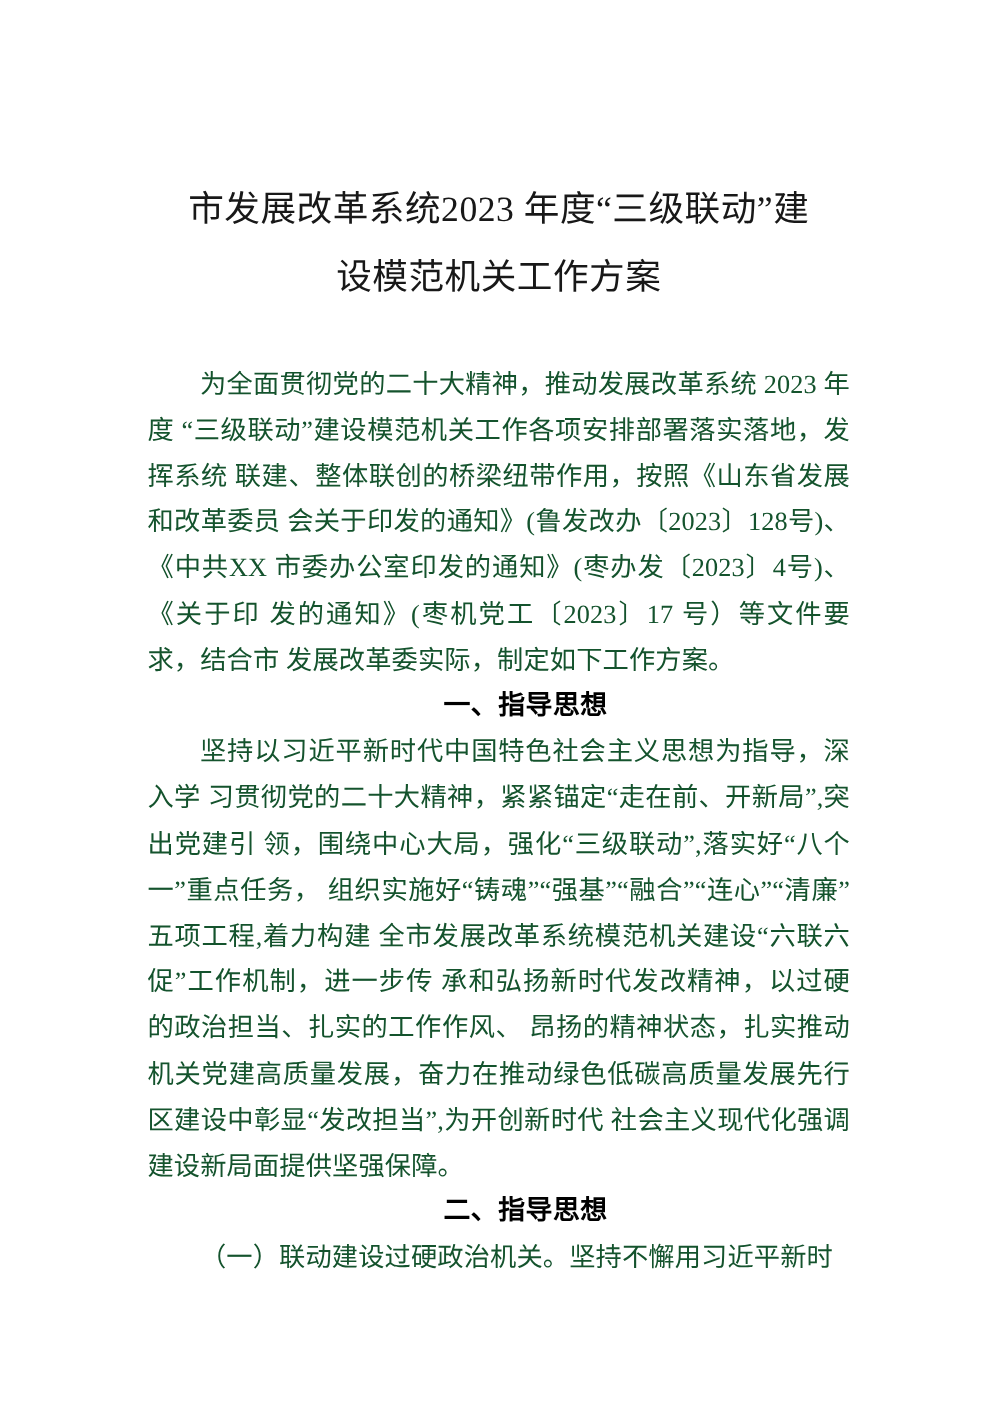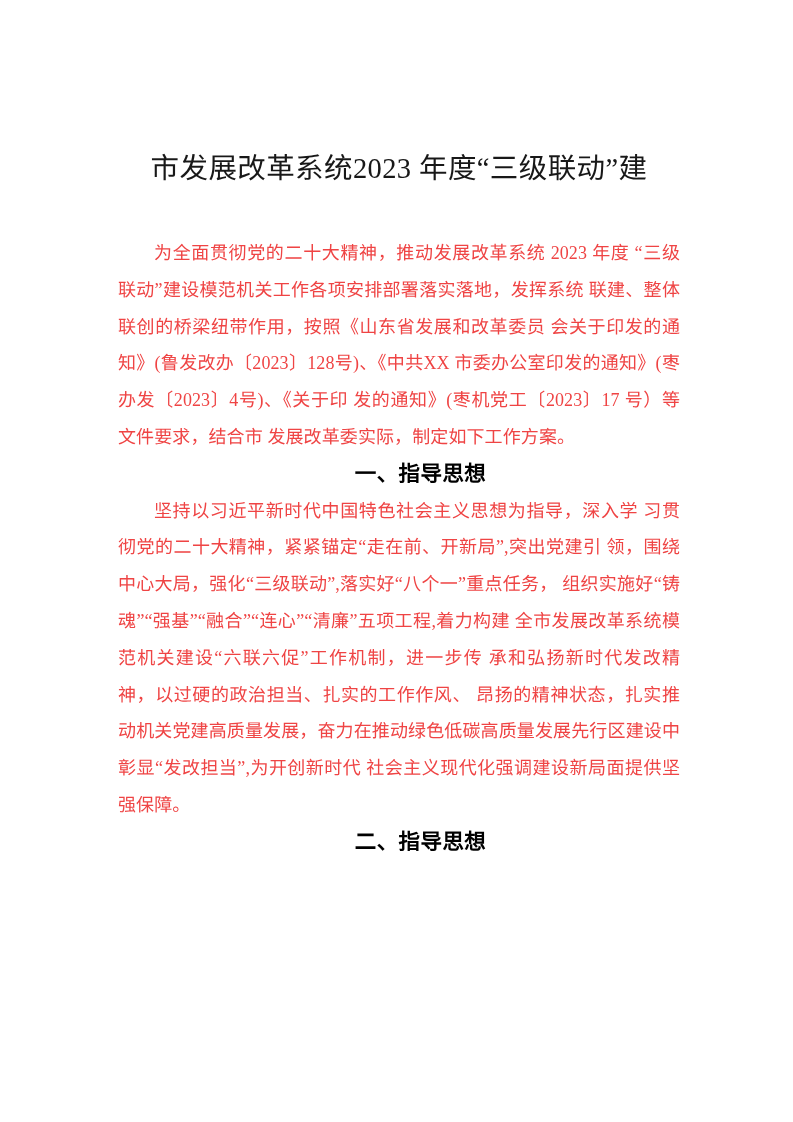--- a/index.html
+++ b/index.html
@@ -45,24 +45,24 @@
   }
 
   .spacer-after-title {
     height: 39px;
   }
 
   p.body-para {
     margin: 0;
     padding: 0;
     font-family: "Liberation Serif", "DejaVu Serif", serif;
-    font-size: 18px;
+    font-size: 21px;
     font-weight: 400;
     line-height: 36.8px;
-    color: #ef4444;
+    color: #14532d;
     text-align: justify;
     text-justify: inter-ideograph;
     text-indent: 2em;
     letter-spacing: 0.1px;
     word-break: break-all;
   }
 
   h2.section-heading {
     margin: 0;
     padding: 0;
@@ -82,28 +82,30 @@
 </style>
 </head>
 <body>
 
 <div class="page">
   <div class="content">
 
     <div class="title-block">
       <h1 class="doc-title">
         <span class="title-line">市发展改革系统2023 年度“三级联动”建</span>
+        <span class="title-line">设模范机关工作方案</span>
       </h1>
     </div>
 
     <div class="spacer-after-title"></div>
 
     <p class="body-para">为全面贯彻党的二十大精神，推动发展改革系统 2023 年度 “三级联动”建设模范机关工作各项安排部署落实落地，发挥系统 联建、整体联创的桥梁纽带作用，按照《山东省发展和改革委员 会关于印发的通知》(鲁发改办〔2023〕128号)、《中共XX 市委办公室印发的通知》(枣办发〔2023〕4号)、《关于印 发的通知》(枣机党工〔2023〕17 号）等文件要求，结合市 发展改革委实际，制定如下工作方案。</p>
 
     <h2 class="section-heading">一、指导思想</h2>
 
     <p class="body-para">坚持以习近平新时代中国特色社会主义思想为指导，深入学 习贯彻党的二十大精神，紧紧锚定“走在前、开新局”,突出党建引 领，围绕中心大局，强化“三级联动”,落实好“八个一”重点任务， 组织实施好“铸魂”“强基”“融合”“连心”“清廉”五项工程,着力构建 全市发展改革系统模范机关建设“六联六促”工作机制，进一步传 承和弘扬新时代发改精神，以过硬的政治担当、扎实的工作作风、 昂扬的精神状态，扎实推动机关党建高质量发展，奋力在推动绿色低碳高质量发展先行区建设中彰显“发改担当”,为开创新时代 社会主义现代化强调建设新局面提供坚强保障。</p>
 
     <h2 class="section-heading">二、指导思想</h2>
 
+    <p class="body-para">（一）联动建设过硬政治机关。坚持不懈用习近平新时</p>
 
   </div>
 </div>
 
 </body></html>

